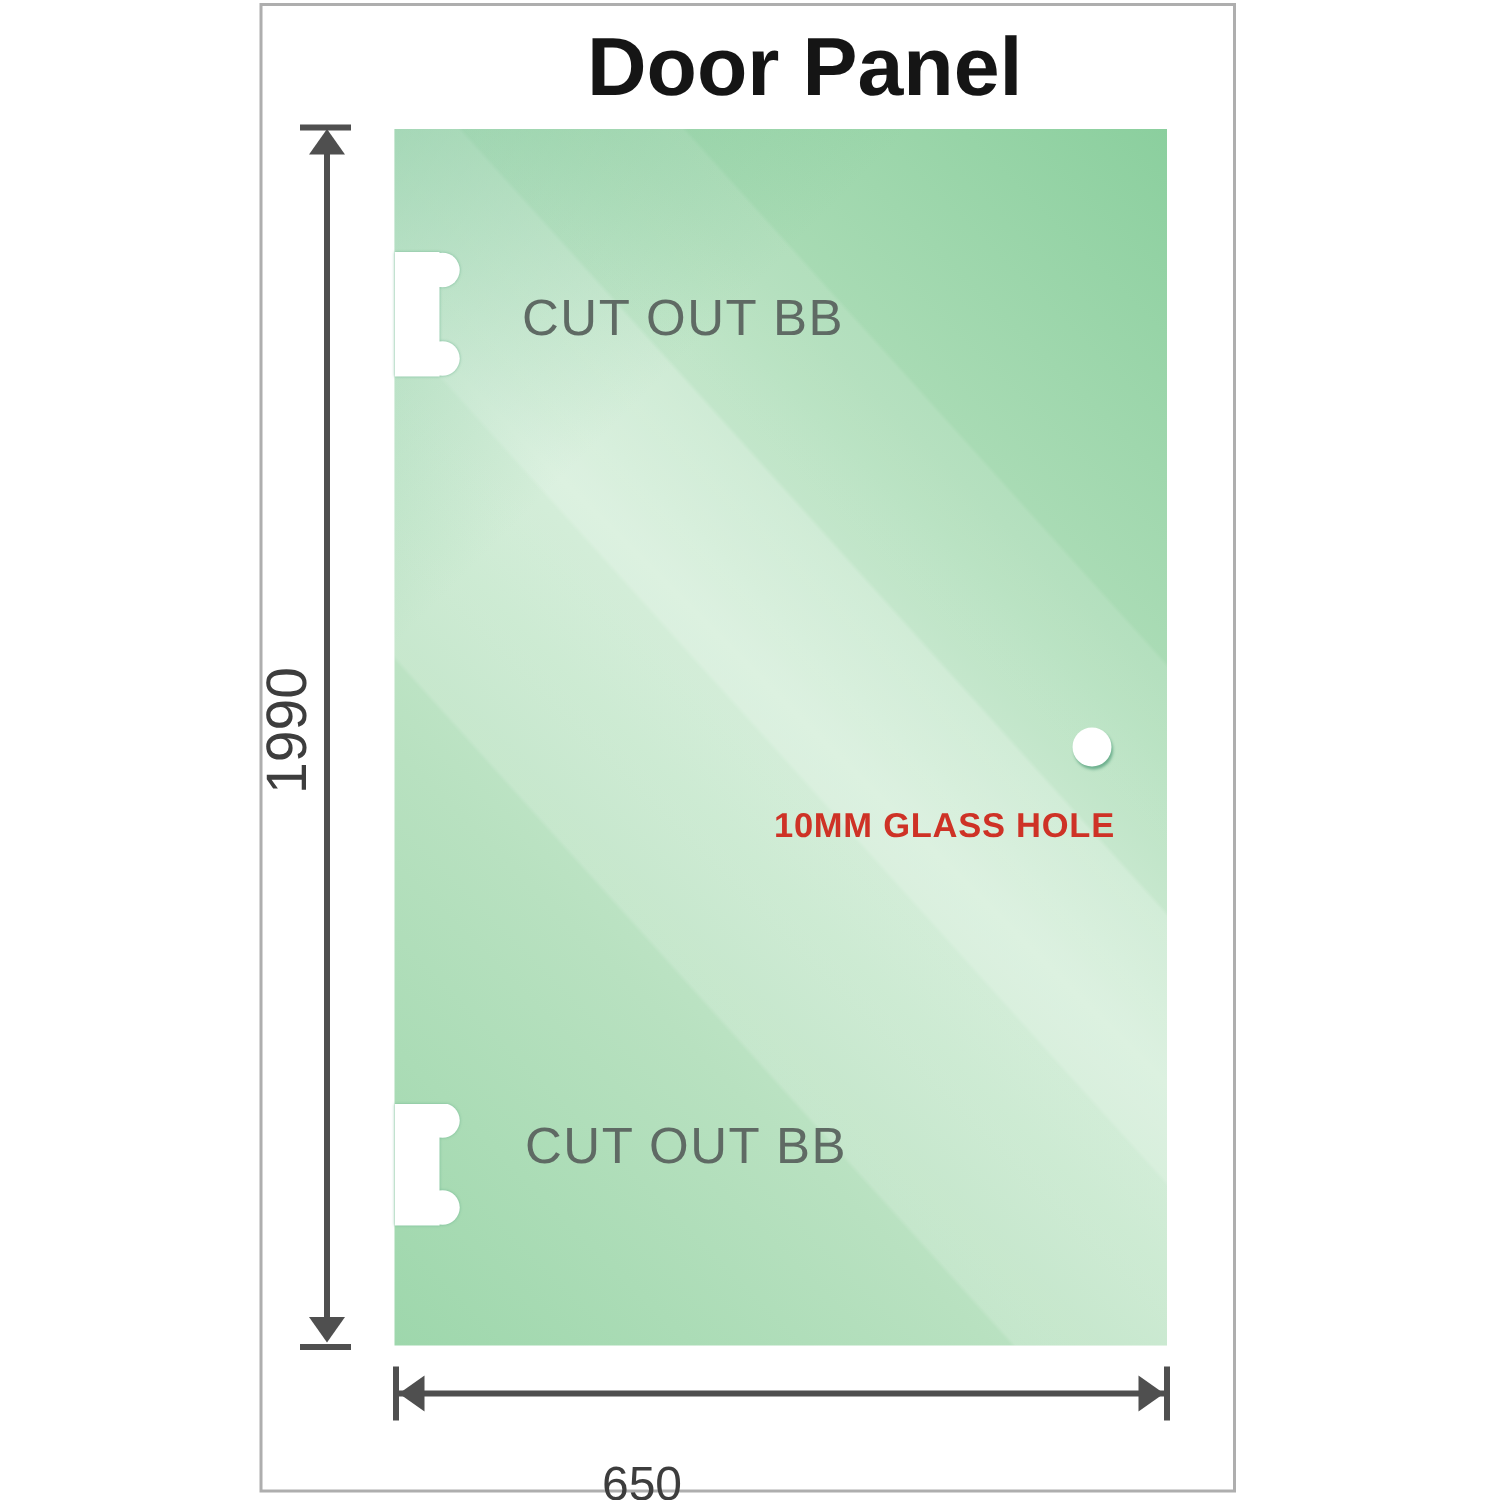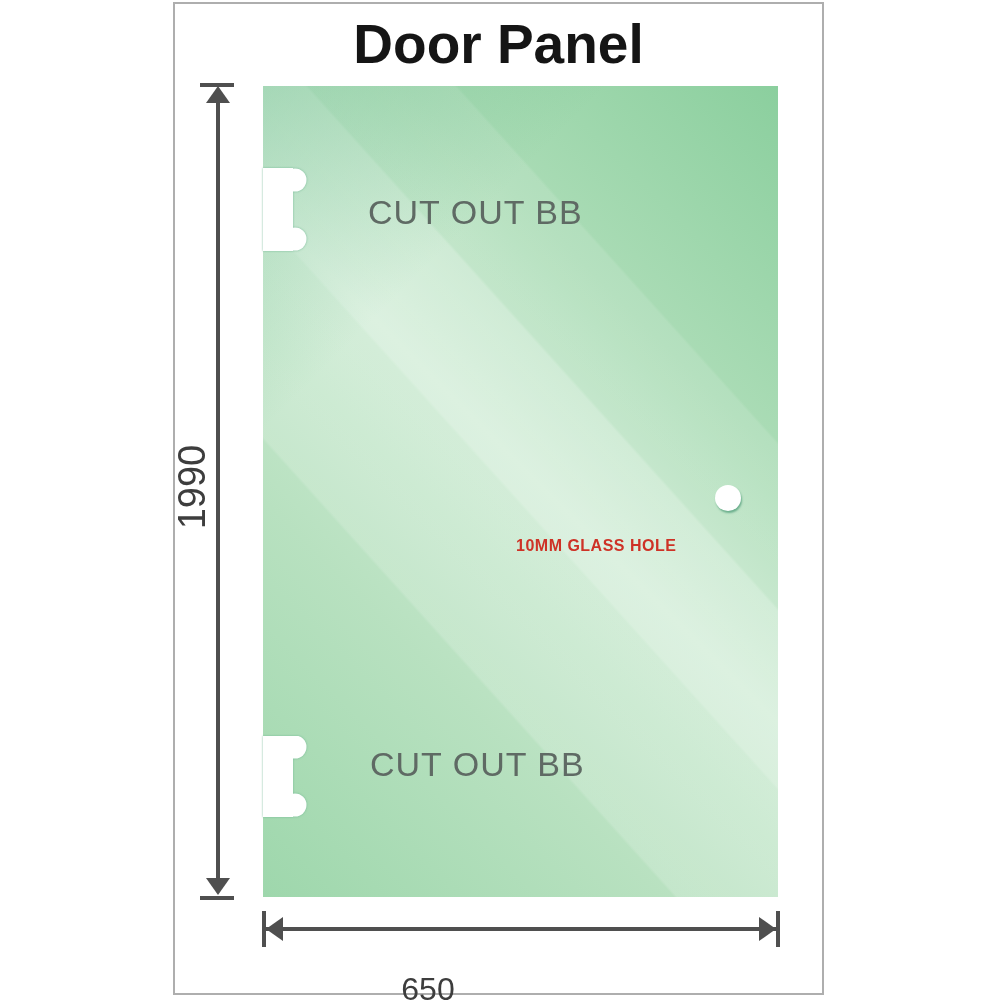--- a/index.html
+++ b/index.html
@@ -13,21 +13,21 @@
   
   .frame{
     position:absolute;left:173px;top:2px;width:651px;height:993px;
     border:2px solid #aeaeae;box-sizing:border-box;background:#ffffff;
   }
 
   
   .title{
     position:absolute;left:173px;top:12px;width:651px;
     text-align:center;font-size:55px;font-weight:bold;color:#151515;
-    letter-spacing:0px;white-space:nowrap;
+    letter-spacing:0px;white-space:nowrap;padding-left:38px;
   }
 
   
   .panel{
     position:absolute;left:263px;top:86px;width:515px;height:811px;
     background:
       linear-gradient(135deg, rgba(100,185,135,0.40) 0%, rgba(100,185,135,0.0) 26%),
       linear-gradient(48deg,
         rgba(255,255,255,0) 0%,
         rgba(255,255,255,0) 33%,
@@ -41,34 +41,34 @@
       linear-gradient(45deg, #9ed7ac 0%, #b8e1c0 30%, #cdebd3 52%, #abdcb6 72%, #8bcf9e 100%);
   }
 
   
   .cutout{position:absolute;filter:drop-shadow(0 0 1px rgba(110,180,145,0.85));}
   .cutout.top{left:263px;top:168px;}
   .cutout.bottom{left:263px;top:736px;}
 
   .cutout-label{
     position:absolute;color:#5f6a64;font-size:34px;letter-spacing:1px;
-    white-space:nowrap;font-weight:400;margin-left:20px;
+    white-space:nowrap;font-weight:400;
   }
   .cutout-label.top{left:348px;top:193px;}
   .cutout-label.bottom{left:350px;top:745px;}
 
   
   .hole{
     position:absolute;left:715px;top:485px;width:26px;height:26px;
     background:#ffffff;border-radius:50%;
     box-shadow:1px 2px 2px rgba(100,170,135,0.9);
   }
   .hole-label{
     position:absolute;left:516px;top:537px;
-    color:#ce3226;font-size:16px;font-weight:600;letter-spacing:0.5px;
+    color:#ce3226;font-size:23px;font-weight:600;letter-spacing:0.5px;
     white-space:nowrap;
   }
 
   
   .dim-line-v{position:absolute;left:216px;top:100px;width:4px;height:780px;background:#4f4f4f;}
   .cap-h{position:absolute;width:34px;height:4px;background:#4f4f4f;}
   .cap-h.top{left:200px;top:83px;}
   .cap-h.bot{left:200px;top:896px;}
   .tri{position:absolute;width:0;height:0;}
   .tri.up{left:206px;top:86px;border-left:12px solid transparent;border-right:12px solid transparent;border-bottom:17px solid #4f4f4f;}

